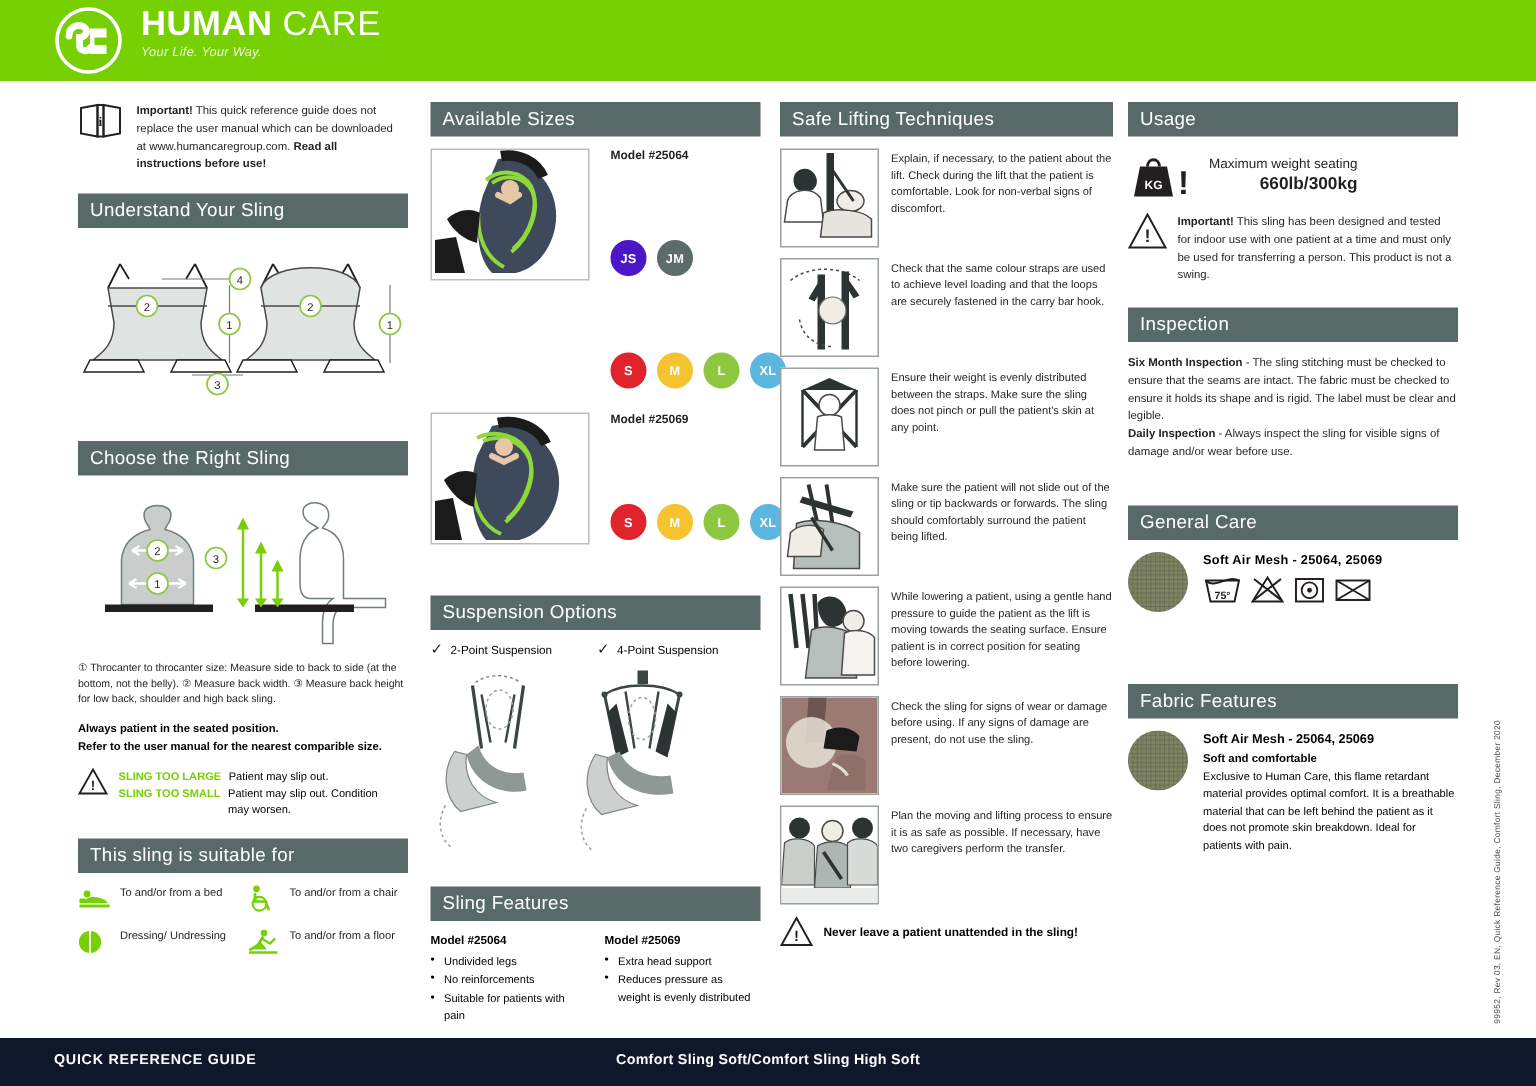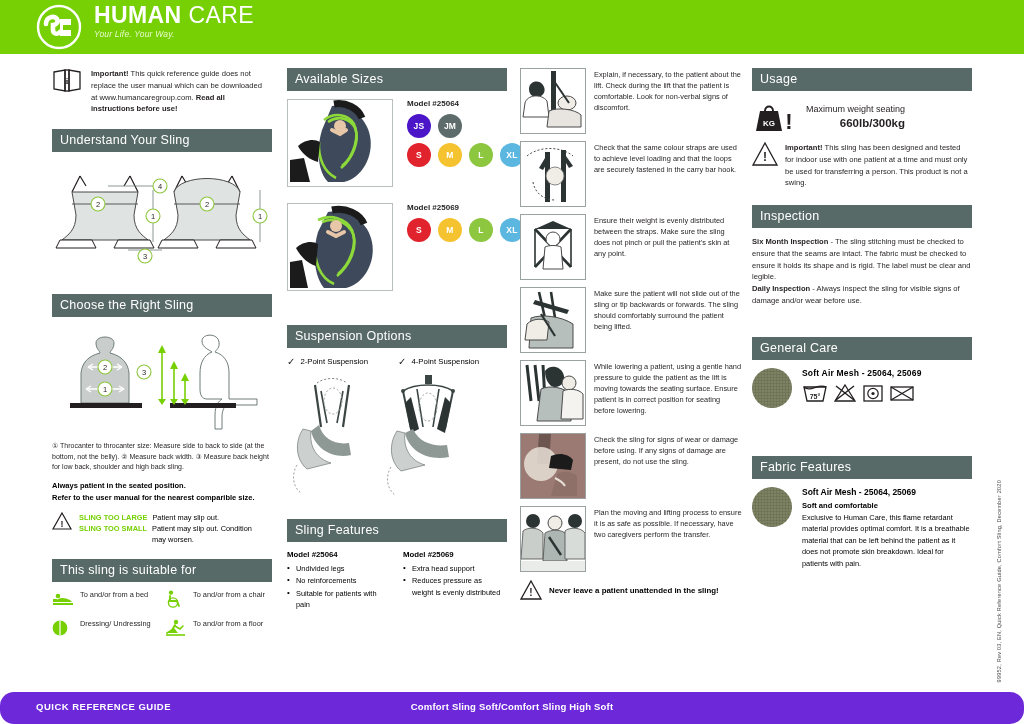--- a/index.html
+++ b/index.html
@@ -49,21 +49,21 @@
   .notice .body { width:172px; }
 
   
   .figbox { border:1px solid #b9bfbe; background:#fff; }
 
   
   .sizes-row { display:flex; gap:7px; margin-top:5px; }
   .badge {
     width:24px; height:24px; border-radius:50%;
     display:flex; align-items:center; justify-content:center;
-    color:#fff; font-size:8.5px; font-weight:700; letter-spacing:.2px;
+    color:#fff; font-size:8.5px; font-weight:700; letter-spacing:.2px;margin-top:46px;
   }
   .model-label { font-size:8px; font-weight:700; color:#231f20; margin-bottom:6px; }
 
   .size-block { display:flex; gap:14px; align-items:flex-start; margin-bottom:16px; }
 
   
   .step { display:flex; gap:8px; margin-bottom:7px; align-items:flex-start; }
   .step .pic { flex:0 0 66px; width:66px; height:66px; border:1px solid #9aa2a1; background:#fff; }
   .step .cap { font-size:7.4px; line-height:1.5; color:#231f20; padding-top:1px; }
 
@@ -104,21 +104,21 @@
 
   
   .fab-row { display:flex; gap:10px; align-items:flex-start; }
   .fab-title { font-size:8.5px; font-weight:700; margin-bottom:4px; }
   .fab-sub { font-size:7.6px; font-weight:700; margin-bottom:2px; }
   .fab-body { font-size:7.4px; line-height:1.55; }
 
   
   .footer {
     position:absolute; left:0; bottom:0; width:1024px; height:32px;
-    background:#6d28d9; color:#fff;border-radius:14px;
+    background:#0f172a; color:#fff;
   }
   .footer .fl { position:absolute; left:36px; top:9px; font-size:9.5px; font-weight:700; letter-spacing:.5px; }
   .footer .fc { position:absolute; left:0; right:0; top:9px; text-align:center; font-size:9.5px; font-weight:700; letter-spacing:.2px; }
 
   
   .vcode {
     position:absolute; right:22px; bottom:42px;
     writing-mode:vertical-rl; transform:rotate(180deg);
     font-size:5.6px; color:#4a4a4a; letter-spacing:.2px;
   }
@@ -426,20 +426,21 @@
         <h4>Model #25069</h4>
         <ul>
           <li>Extra head support</li>
           <li>Reduces pressure as weight is evenly distributed</li>
         </ul>
       </div>
     </div>
   </div>
 
   <div class="col col-3">
+    <div class="bar wide">Safe Lifting Techniques</div>
 
     <div class="step">
       <span class="pic">
         <svg width="64" height="64" viewBox="0 0 64 64">
           <rect x="30" y="2" width="5" height="40" fill="#2c3433"></rect>
           <path d="M8 20 C8 12 18 10 22 16 C26 22 22 28 16 28 C10 28 8 24 8 20 Z" fill="#2c3433"></path>
           <path d="M4 34 C6 26 20 24 26 32 L28 48 L2 48 Z" fill="#ffffff" stroke="#4a4a4a" stroke-width="1"></path>
           <ellipse cx="46" cy="34" rx="9" ry="7" fill="#f0ece6" stroke="#4a4a4a" stroke-width="1"></ellipse>
           <path d="M28 42 C36 38 54 40 60 46 L60 58 L26 58 Z" fill="#e8e5e0" stroke="#4a4a4a" stroke-width="1"></path>
           <path d="M33 12 L48 34" stroke="#2c3433" stroke-width="2" fill="none"></path>

